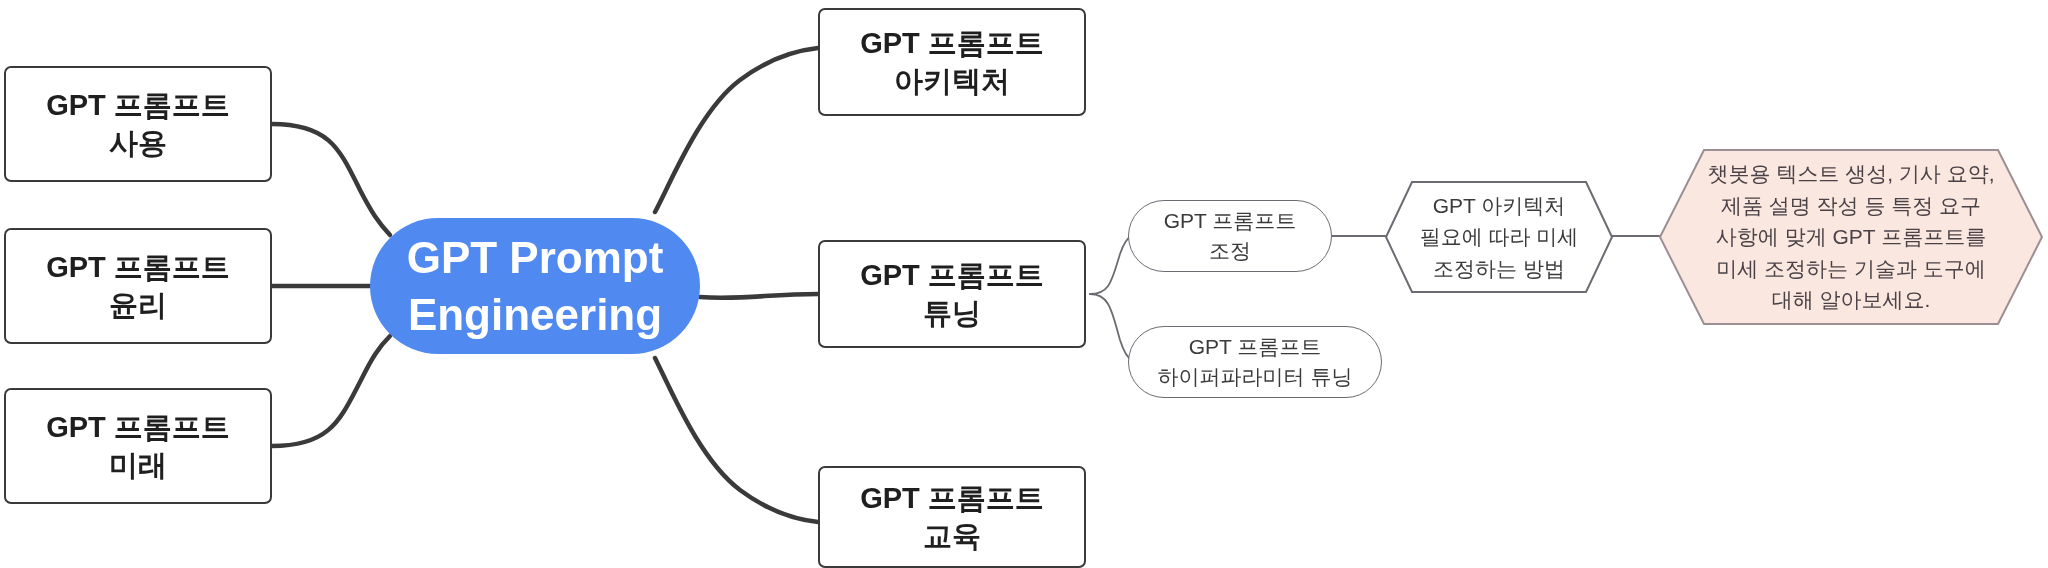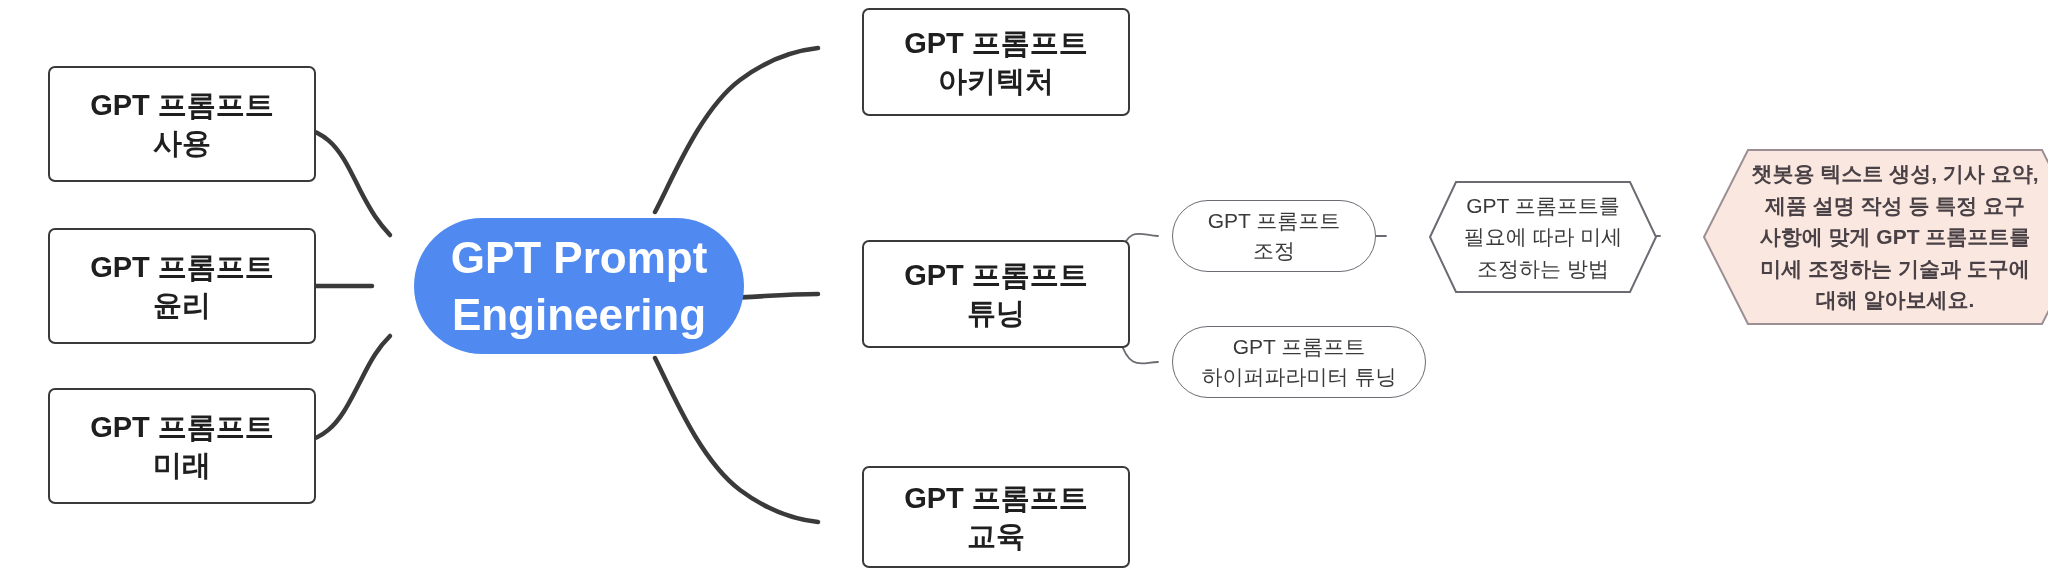--- a/index.html
+++ b/index.html
@@ -25,21 +25,20 @@
     height: 568px;
     pointer-events: none;
   }
   .node {
     position: absolute;
     box-sizing: border-box;
     display: flex;
     align-items: center;
     justify-content: center;
     text-align: center;
-    margin-left: 44px;
   }
   .node .label {
     display: block;
     width: 100%;
     white-space: pre-line;
   }
 
   
   .node-rect {
     border: 2.5px solid #3a3a3a;
@@ -89,21 +88,20 @@
     z-index: 0;
   }
   .node-hex .label {
     position: relative;
     z-index: 1;
     padding: 0 34px;
   }
   .node-hex.accent {
     color: #4a4146;
     line-height: 1.5;
-    font-weight: bold;
   }
 </style>
 </head>
 <body>
 
 <div id="canvas">
 
   <svg id="edges" viewBox="0 0 2048 568" xmlns="http://www.w3.org/2000/svg">
 
     <path d="M 272,124 C 330,124 340,150 360,190 C 372,213 378,222 390,235" fill="none" stroke="#3a3a3a" stroke-width="4.5" stroke-linecap="round"></path>
@@ -169,21 +167,21 @@
 
   <div class="node node-stadium" style="left:1128px; top:326px; width:254px; height:72px;">
     <span class="label">GPT 프롬프트
 하이퍼파라미터 튜닝</span>
   </div>
 
   <div class="node node-hex" style="left:1384px; top:180px; width:230px; height:114px;">
     <svg class="hexbg" viewBox="0 0 230 114" preserveAspectRatio="none" xmlns="http://www.w3.org/2000/svg">
       <polygon points="28,2 202,2 228,57 202,112 28,112 2,57" fill="#ffffff" stroke="#6b6b72" stroke-width="2"></polygon>
     </svg>
-    <span class="label">GPT 프롬프트를
+    <span class="label">GPT 아키텍처
 필요에 따라 미세
 조정하는 방법</span>
   </div>
 
   <div class="node node-hex accent" style="left:1658px; top:148px; width:386px; height:178px;">
     <svg class="hexbg" viewBox="0 0 386 178" preserveAspectRatio="none" xmlns="http://www.w3.org/2000/svg">
       <polygon points="46,2 340,2 384,89 340,176 46,176 2,89" fill="#fae8e0" stroke="#9c8f93" stroke-width="2"></polygon>
     </svg>
     <span class="label">챗봇용 텍스트 생성, 기사 요약,
 제품 설명 작성 등 특정 요구

